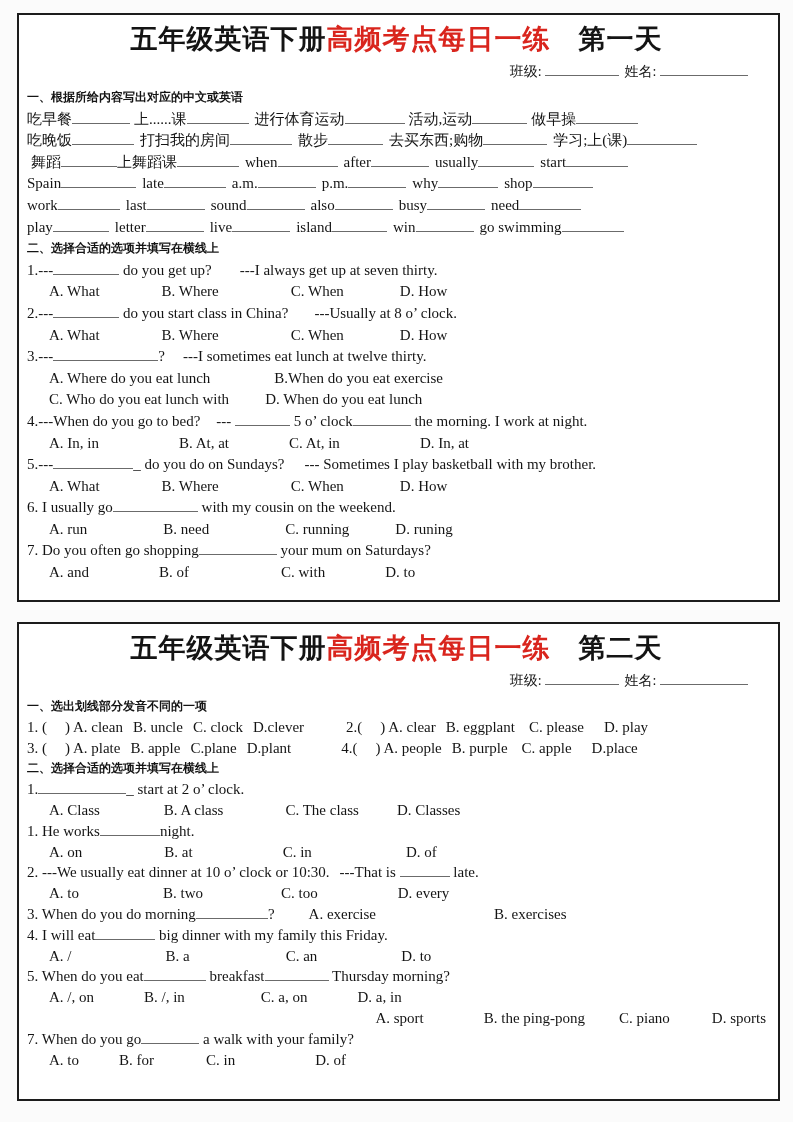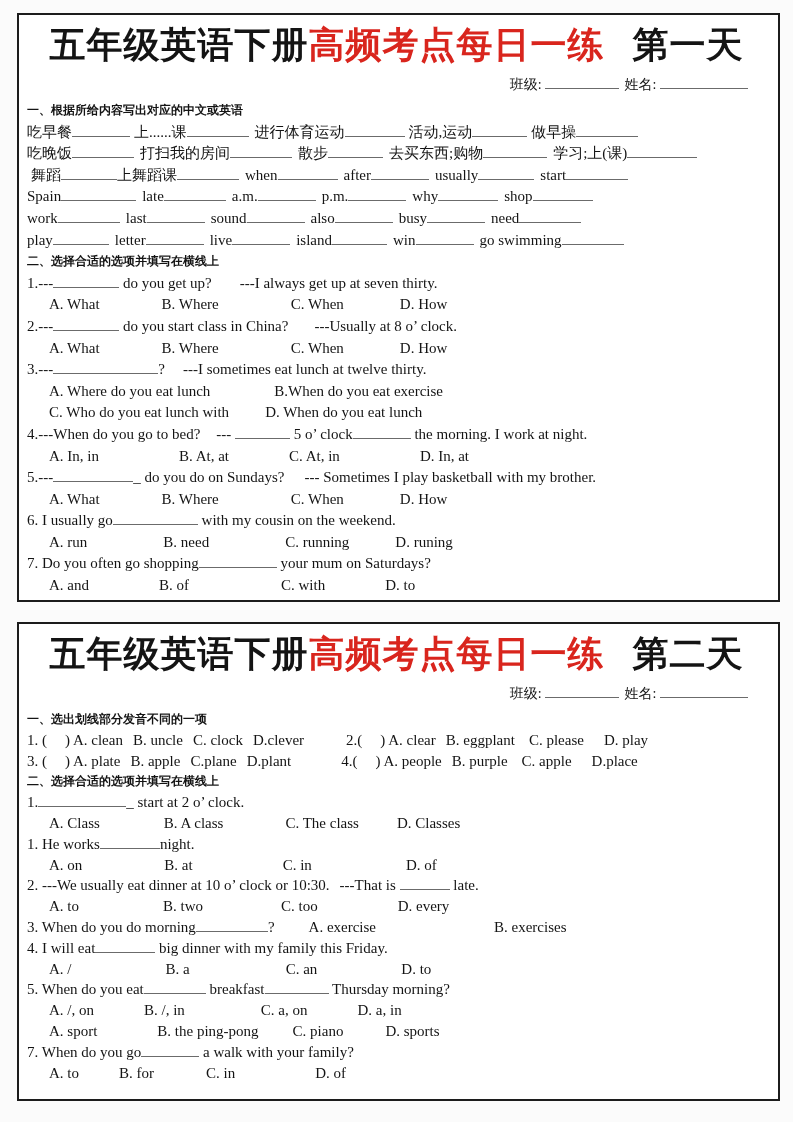--- a/index.html
+++ b/index.html
@@ -10,21 +10,21 @@
     font-family:"Liberation Serif","DejaVu Serif",serif; color:var(--ink);
   }
   .page { position:relative; width:793px; height:1122px; }
   .sheet {
     position:absolute; left:17px; width:763px; background:#fff;
     border:2px solid #1c1c1c; padding:2px 12px 0 8px; overflow:hidden;
   }
   #sheet1 { top:13px;  height:589px; }
   #sheet2 { top:622px; height:479px; }
   .title {
-    margin:4px 0 0; text-align:center; font-size:36px; font-weight:bold;
+    margin:4px 0 0; text-align:center; font-size:27px; font-weight:bold;
     letter-spacing:1px; white-space:nowrap;
   }
   .title .red { color:var(--red); }
   .title .daynum { margin-left:28px; }
   .idline {
     text-align:right; padding-right:16px; font-size:14px; height:30px;
     line-height:30px; white-space:nowrap;
   }
   .idline .blank { margin-right:2px; }
   .blank {
@@ -98,19 +98,19 @@
         <div class="line" style="padding-left: 22px;"><span>A. Class</span><span class="gap" style="width: 64px;"></span><span>B. A class</span><span class="gap" style="width: 62px;"></span><span>C. The class</span><span class="gap" style="width: 38px;"></span><span>D. Classes</span></div>
         <div class="line"><span>1. He works</span><span class="blank" style="width: 60px;"></span><span>night.</span></div>
         <div class="line" style="padding-left: 22px;"><span>A. on</span><span class="gap" style="width: 82px;"></span><span>B. at</span><span class="gap" style="width: 90px;"></span><span>C. in</span><span class="gap" style="width: 94px;"></span><span>D. of</span></div>
         <div class="line"><span>2. ---We usually eat dinner at 10 o’ clock or 10:30.</span><span class="gap" style="width: 10px;"></span><span>---That is </span><span class="blank" style="width: 50px;"></span><span> late.</span></div>
         <div class="line" style="padding-left: 22px;"><span>A. to</span><span class="gap" style="width: 84px;"></span><span>B. two</span><span class="gap" style="width: 78px;"></span><span>C. too</span><span class="gap" style="width: 80px;"></span><span>D. every</span></div>
         <div class="line"><span>3. When do you do morning</span><span class="blank" style="width: 72px;"></span><span>?</span><span class="gap" style="width: 34px;"></span><span>A. exercise</span><span class="gap" style="width: 118px;"></span><span>B. exercises</span></div>
         <div class="line"><span>4. I will eat</span><span class="blank" style="width: 60px;"></span><span> big dinner with my family this Friday.</span></div>
         <div class="line" style="padding-left: 22px;"><span>A. /</span><span class="gap" style="width: 94px;"></span><span>B. a</span><span class="gap" style="width: 96px;"></span><span>C. an</span><span class="gap" style="width: 84px;"></span><span>D. to</span></div>
         <div class="line"><span>5. When do you eat</span><span class="blank" style="width: 62px;"></span><span> breakfast</span><span class="blank" style="width: 64px;"></span><span> Thursday morning?</span></div>
         <div class="line" style="padding-left: 22px;"><span>A. /, on</span><span class="gap" style="width: 50px;"></span><span>B. /, in</span><span class="gap" style="width: 76px;"></span><span>C. a, on</span><span class="gap" style="width: 50px;"></span><span>D. a, in</span></div>
-        <div class="line" style="padding-left: 22px;"><span>A. sport</span><span class="gap" style="width: 60px;"></span><span>B. the ping-pong</span><span class="gap" style="width: 34px;"></span><span>C. piano</span><span class="gap" style="width: 42px;"></span><span>D. sports</span></div>
+        <div class="line" style="padding-left: 22px; text-align: right;"><span>A. sport</span><span class="gap" style="width: 60px;"></span><span>B. the ping-pong</span><span class="gap" style="width: 34px;"></span><span>C. piano</span><span class="gap" style="width: 42px;"></span><span>D. sports</span></div>
         <div class="line"><span>7. When do you go</span><span class="blank" style="width: 58px;"></span><span> a walk with your family?</span></div>
         <div class="line" style="padding-left: 22px;"><span>A. to</span><span class="gap" style="width: 40px;"></span><span>B. for</span><span class="gap" style="width: 52px;"></span><span>C. in</span><span class="gap" style="width: 80px;"></span><span>D. of</span></div>
       </div>
   </section>
 
 </div>
 
 </body></html>

